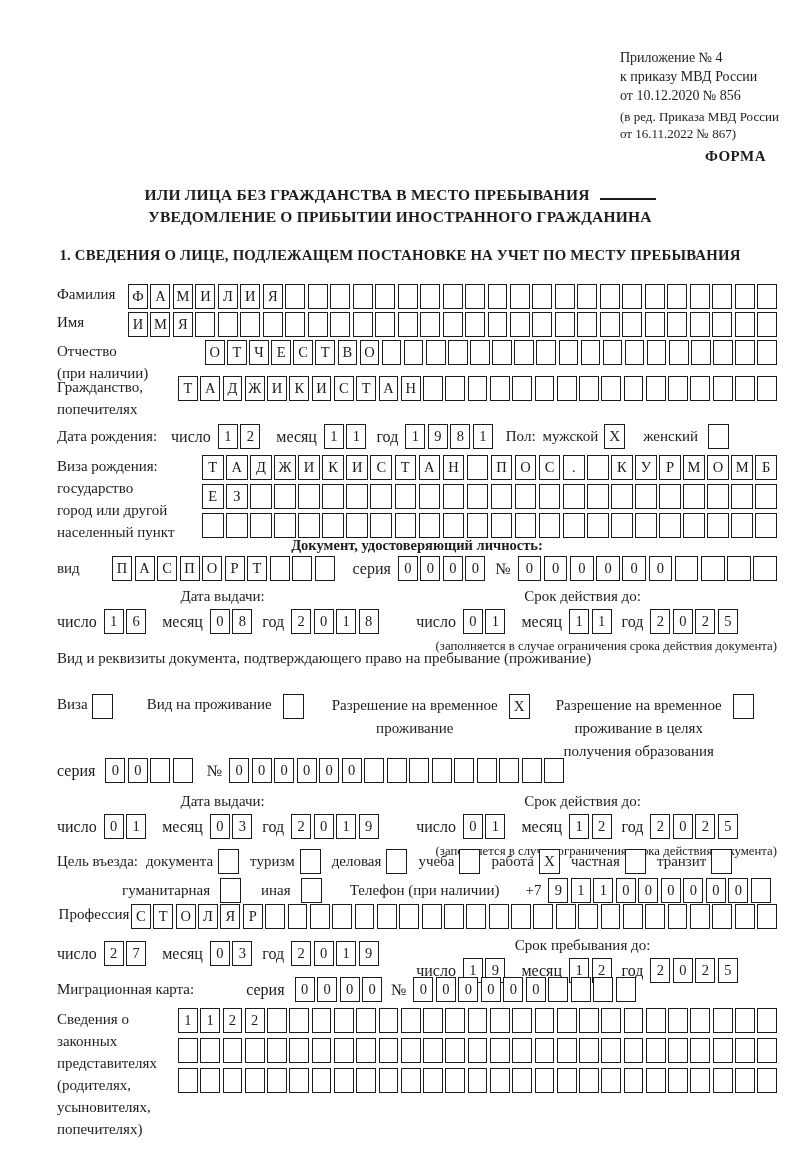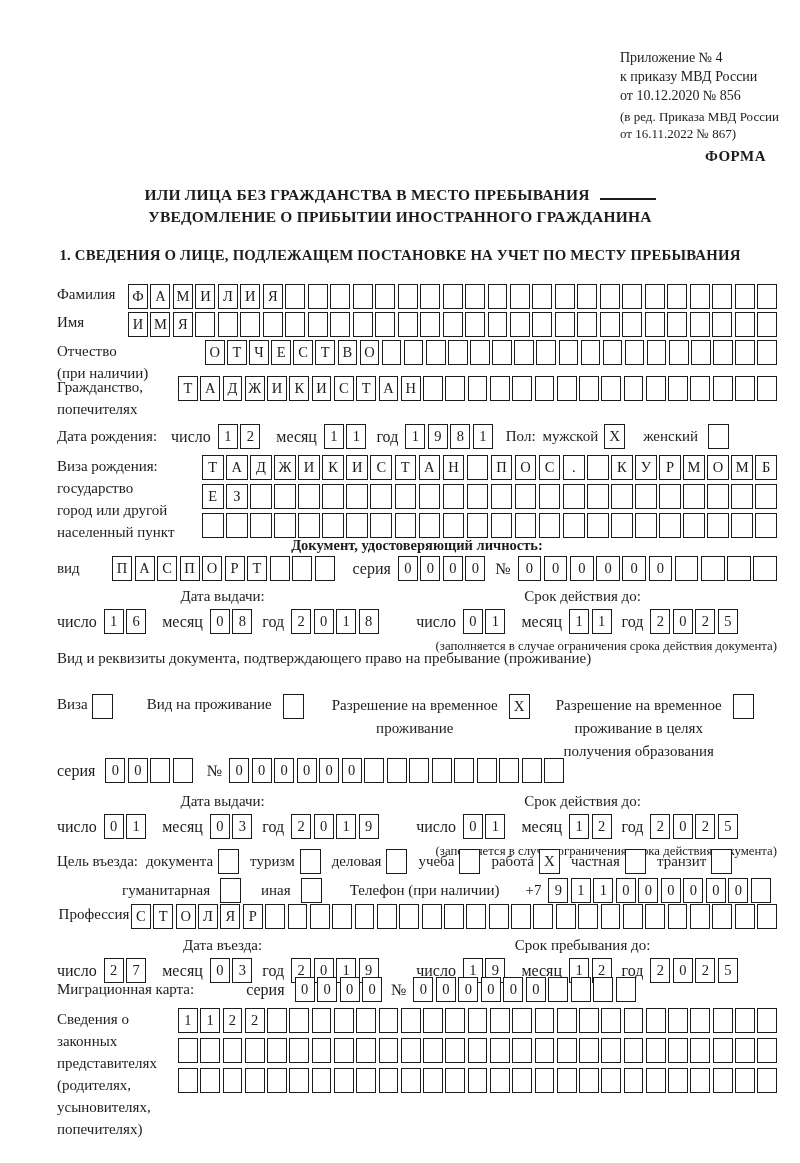--- a/index.html
+++ b/index.html
@@ -610,21 +610,20 @@
         <span class="cell"></span>
         <span class="cell"></span>
         <span class="cell"></span>
         <span class="cell"></span>
         <span class="cell"></span>
       </span>
   </div>
 
   <div class="sec dates" style="top:937px;">
     <div class="half-left">
-      <div class="date-head">Дата въезда:</div>
       <div class="date-line">
         <span class="dlabel">число</span>
         <span class="cellrow fixed">
             <span class="cell">2</span>
             <span class="cell">7</span>
           </span>
         <span class="dlabel m">месяц</span>
         <span class="cellrow fixed">
             <span class="cell">0</span>
             <span class="cell">3</span>

